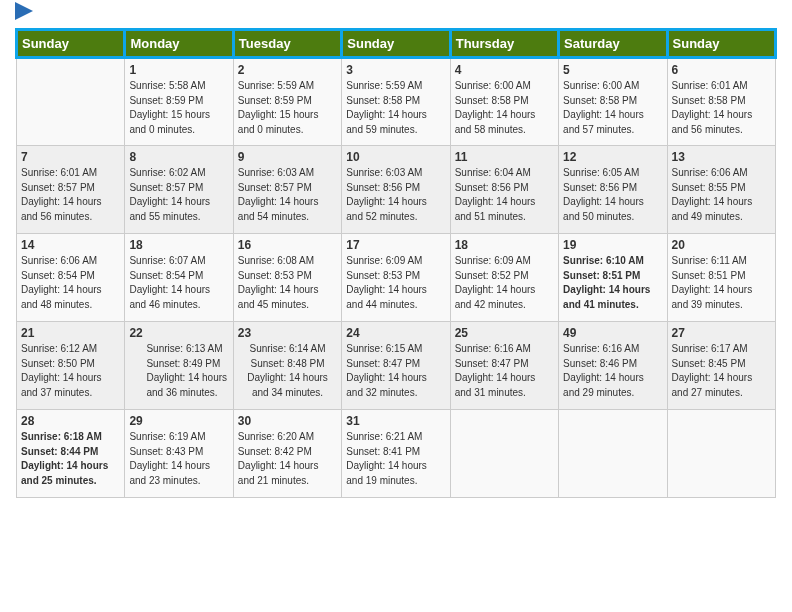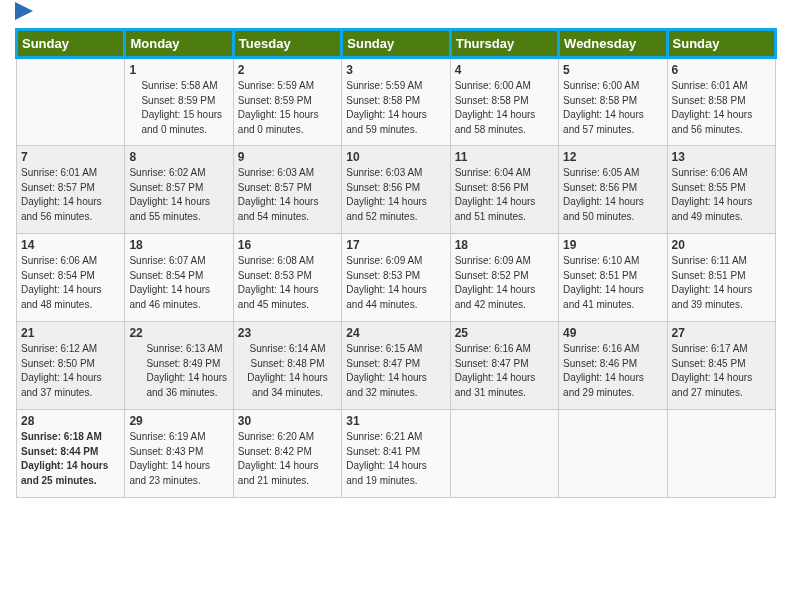--- a/index.html
+++ b/index.html
@@ -100,30 +100,30 @@
 
   <table>
     <thead>
       <tr>
 
       <th>Sunday</th>
           <th>Monday</th>
           <th>Tuesday</th>
           <th>Sunday</th>
           <th>Thursday</th>
-          <th>Wednesday</th>
+          <th>Saturday</th>
           <th>Sunday</th>
         </tr>
     </thead>
     <tbody id="calendar-body">
     <tr>
           <td></td>
           <td>
             <div class="day-number">1</div>
-            <div class="day-info" style="white-space: pre-line; margin-left: 12px;">Sunrise: 5:58 AM
+            <div class="day-info" style="white-space: pre-line;">Sunrise: 5:58 AM
 Sunset: 8:59 PM
 Daylight: 15 hours
 and 0 minutes.</div>
           </td>
           <td>
             <div class="day-number">2</div>
             <div class="day-info" style="white-space: pre-line;">Sunrise: 5:59 AM
 Sunset: 8:59 PM
 Daylight: 15 hours
 and 0 minutes.</div>
@@ -239,21 +239,21 @@
           </td>
           <td>
             <div class="day-number">18</div>
             <div class="day-info" style="white-space: pre-line;">Sunrise: 6:09 AM
 Sunset: 8:52 PM
 Daylight: 14 hours
 and 42 minutes.</div>
           </td>
           <td>
             <div class="day-number">19</div>
-            <div class="day-info" style="white-space: pre-line;">Sunrise: 6:10 AM
+            <div class="day-info" style="white-space: pre-line; font-weight: bold;">Sunrise: 6:10 AM
 Sunset: 8:51 PM
 Daylight: 14 hours
 and 41 minutes.</div>
           </td>
           <td>
             <div class="day-number">20</div>
             <div class="day-info" style="white-space: pre-line;">Sunrise: 6:11 AM
 Sunset: 8:51 PM
 Daylight: 14 hours
 and 39 minutes.</div>

